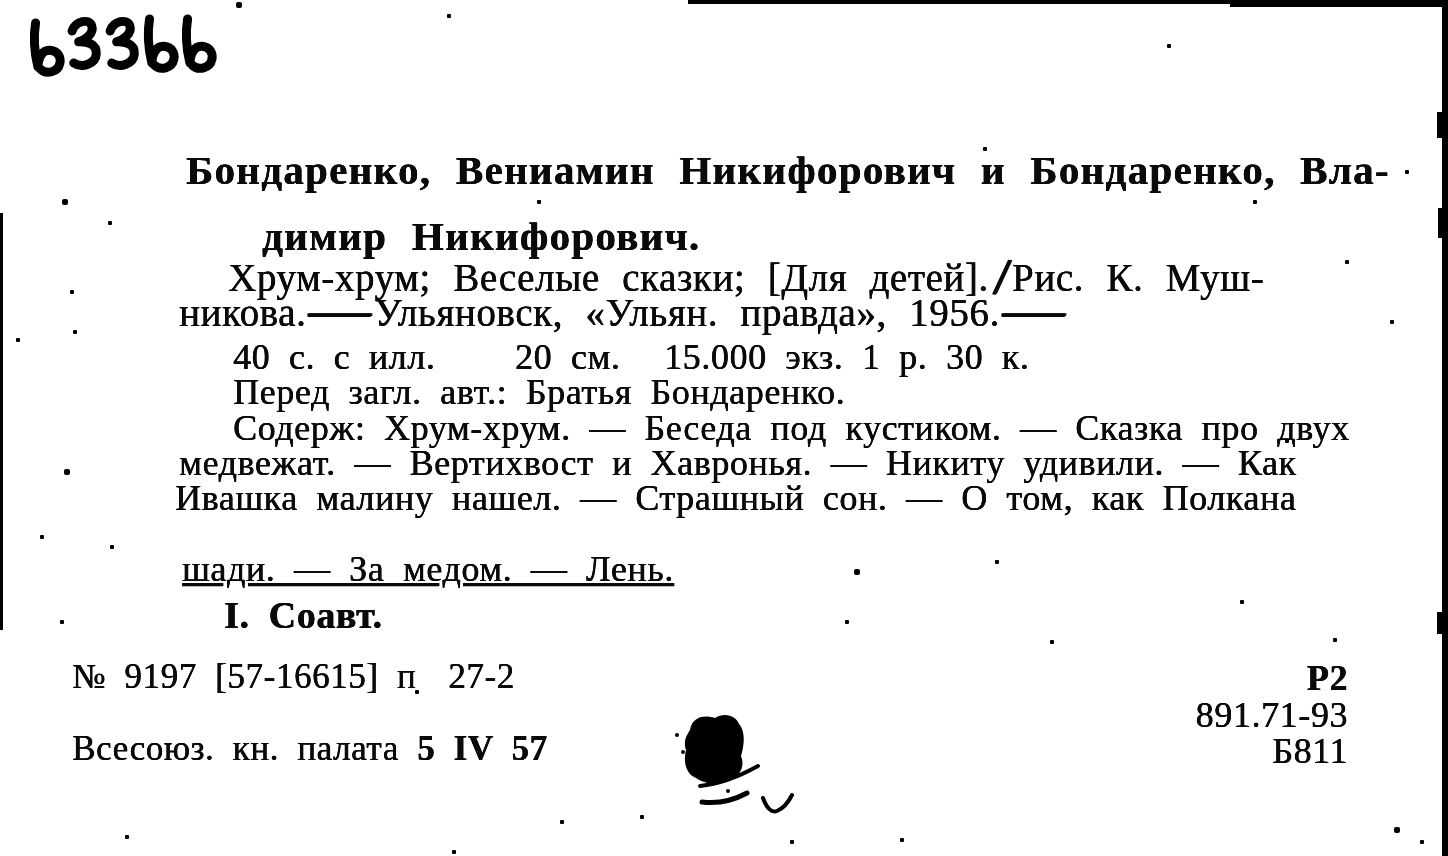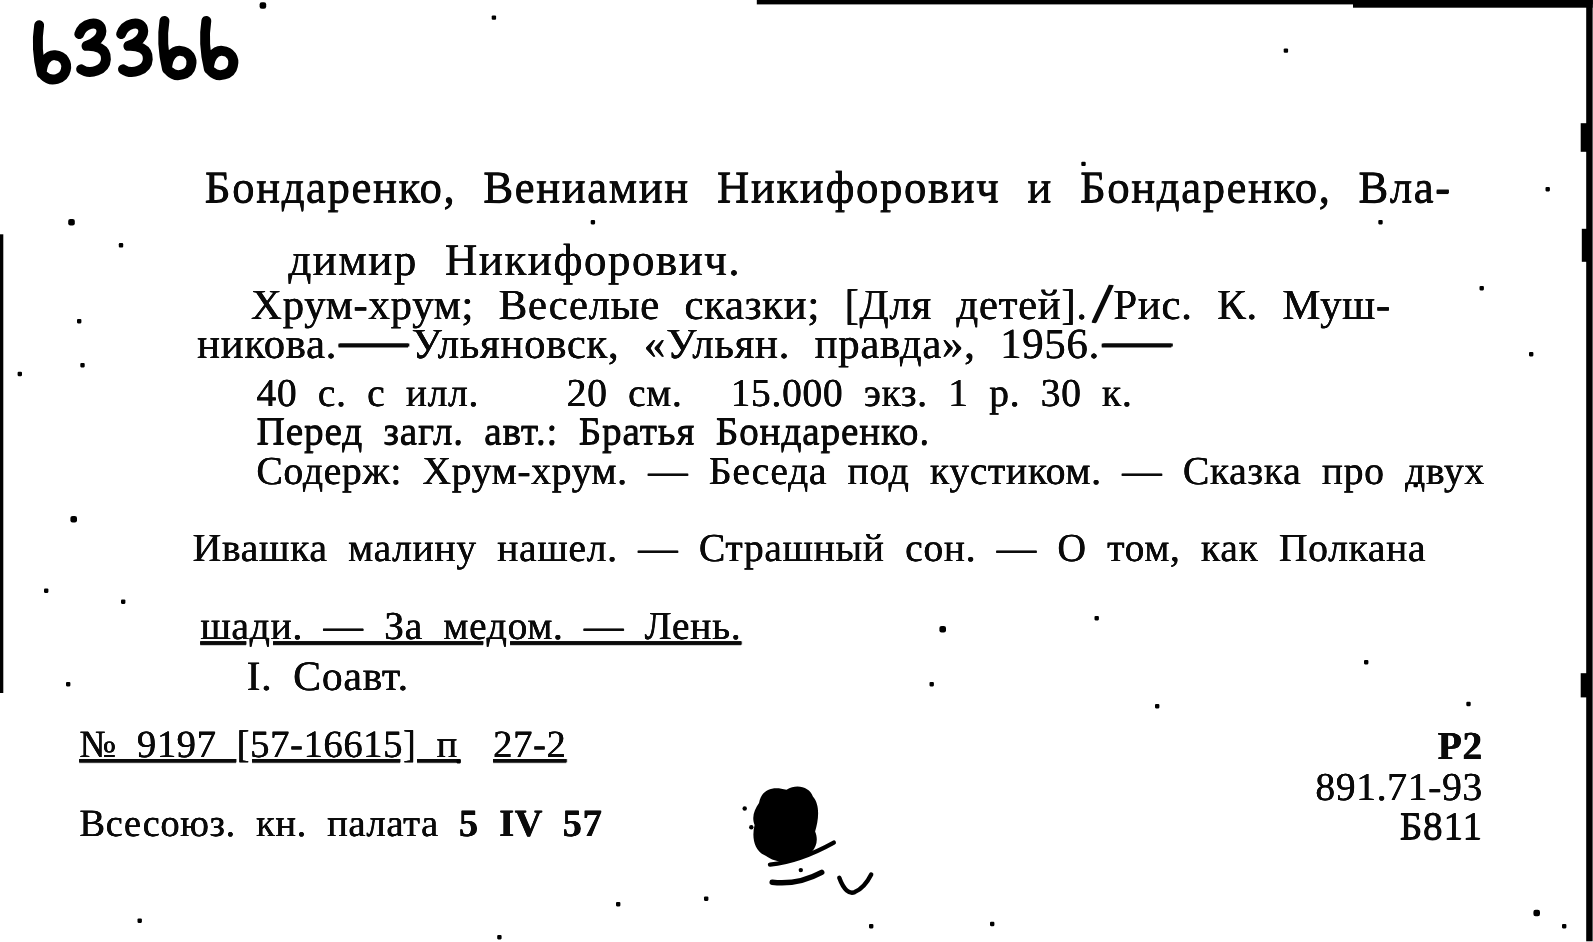--- a/index.html
+++ b/index.html
@@ -5,21 +5,21 @@
   html,body{margin:0;padding:0;}
   body{
     width:1448px;height:856px;position:relative;overflow:hidden;
     background:#ffffff;color:#0a0a0a;
     font-family:"Liberation Serif","DejaVu Serif",serif;
   }
   #card{position:absolute;inset:0;}
   .ln{position:absolute;white-space:nowrap;
       text-shadow:0.4px 0 0 currentColor, 0 0.3px 0 currentColor;
       letter-spacing:0.6px;word-spacing:9px;font-size:36px;line-height:1;}
-  .heading{font-weight:normal;font-size:41px;letter-spacing:1.3px;word-spacing:13px;}
+  .heading{font-weight:bold;font-size:41px;letter-spacing:1.3px;word-spacing:13px;}
   .titleln{font-size:39px;word-spacing:12px;}
   .pen{font-weight:bold;text-shadow:0.8px 0 0 currentColor, 0 0.8px 0 currentColor;}
   .pen-slash{display:inline-block;font-size:1.35em;transform:rotate(6deg) translateY(3px);margin:0 2px 0 6px;}
   .pen-dash{display:inline-block;transform:scaleX(1.6) translateY(-2px);margin:0 14px;}
   .gap{display:inline-block;width:32px;}
   .footer-right{position:absolute;right:100px;text-align:right;}
   .bold{font-weight:bold;}
   
   .edge{position:absolute;background:#000;}
   
@@ -68,26 +68,27 @@
 
   <div class="ln" style="left:0;top:339px;width:1448px;">
     <span style="position:absolute;left:233px;">40 с. с илл.</span>
     <span style="position:absolute;left:515px;">20 см.</span>
     <span style="position:absolute;left:664px;">15.000 экз. 1 р. 30 к.</span>
   </div>
 
   <div class="ln" style="left:233px;top:374px;">Перед загл. авт.: Братья Бондаренко.</div>
 
   <div class="ln" style="left:233px;top:410px;">Содерж: Хрум-хрум. — Беседа под кустиком. — Сказка про двух</div>
+  <div class="ln" style="left:179px;top:445px;">медвежат. — Вертихвост и Хавронья. — Никиту удивили. — Как</div>
   <div class="ln" style="left:175px;top:480px;">Ивашка малину нашел. — Страшный сон. — О том, как Полкана</div>
   <div class="ln" style="left:182px;top:551px;text-decoration:underline;">шади. — За медом. — Лень.</div>
 
-  <div class="ln" style="left:224px;top:596px;font-size:38px;">I. Соавт.</div>
+  <div class="ln" style="left:224px;top:596px;font-size:38px;font-weight:bold;">I. Соавт.</div>
 
-  <div class="ln" style="left:72px;top:659px;font-size:35px;text-decoration:underline;">
+  <div class="ln" style="left:72px;top:659px;font-size:35px;">
     <span>№ 9197 [57-16615] п</span><span class="gap"></span><span>27-2</span>
   </div>
   <div class="ln" style="left:72px;top:731px;font-size:35px;">
     <span>Всесоюз. кн. палата</span>
     <span class="bold">5 IV 57</span>
   </div>
 
   <div class="ln footer-right bold" style="top:660px;">Р2</div>
   <div class="ln footer-right" style="top:697px;">891.71-93</div>
   <div class="ln footer-right" style="top:733px;">Б811</div>

